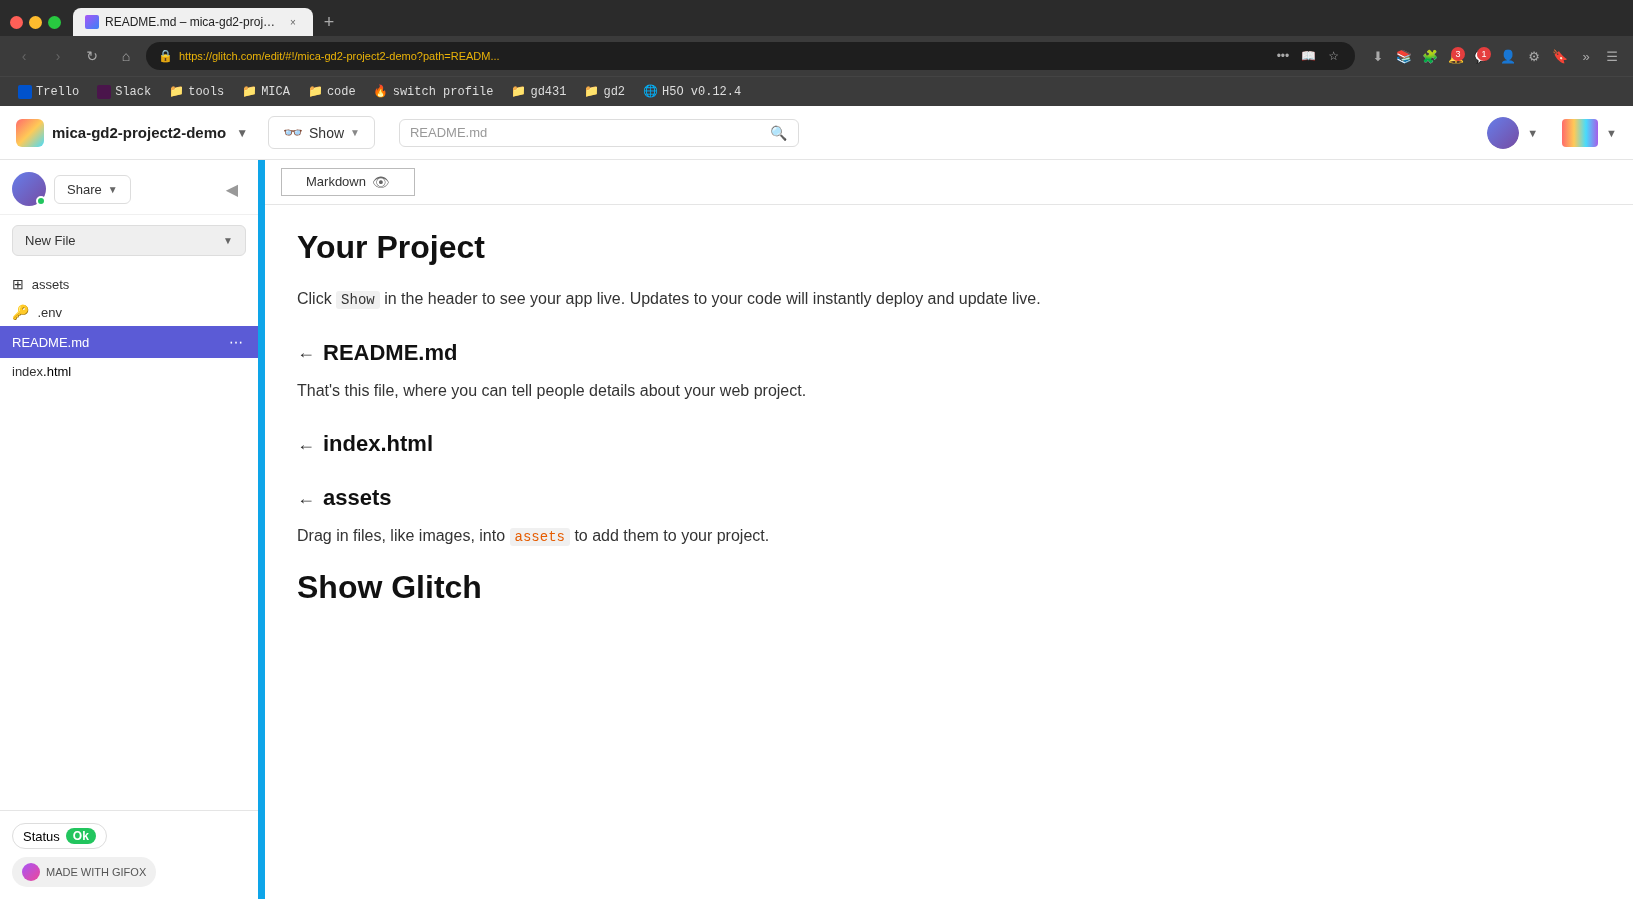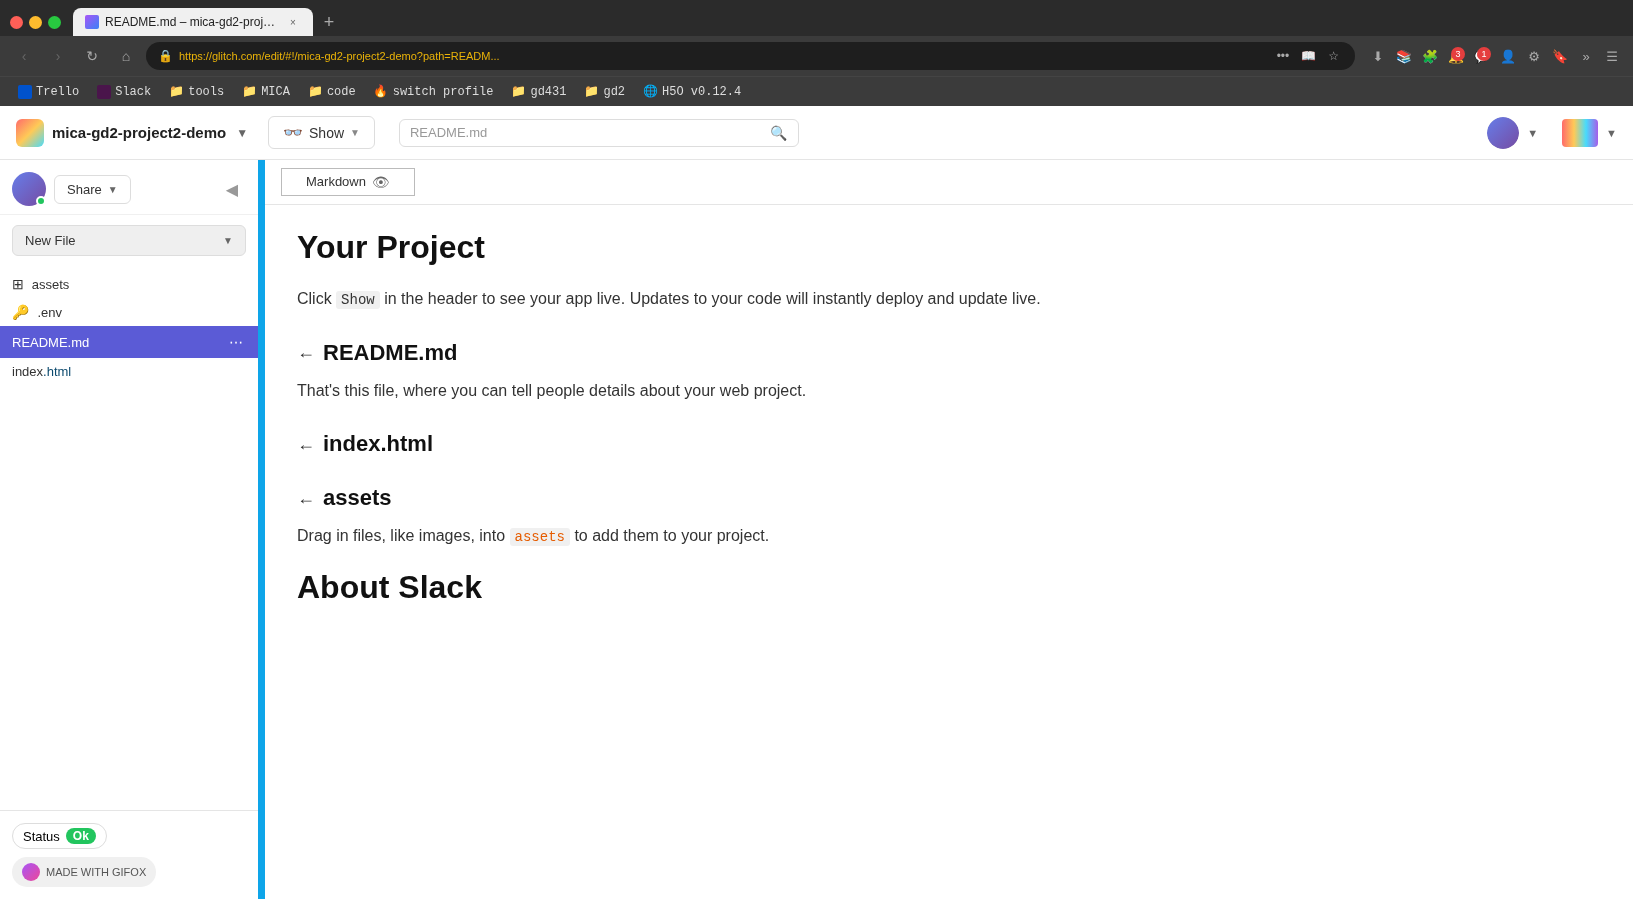--- a/index.html
+++ b/index.html
@@ -74,21 +74,21 @@
     .collapse-btn { margin-left: auto; width: 28px; height: 28px; display: flex; align-items: center; justify-content: center; color: #999; cursor: pointer; border-radius: 4px; }
 
     .new-file-btn { margin: 10px 12px; display: flex; align-items: center; gap: 6px; padding: 7px 12px; border: 1px solid #ddd; border-radius: 6px; cursor: pointer; font-size: 13px; color: #333; width: calc(100% - 24px); }
     .new-file-chevron { margin-left: auto; font-size: 10px; color: #666; }
 
     .file-list { flex: 1; overflow-y: auto; padding: 4px 0; }
     .file-item { display: flex; align-items: center; gap: 8px; padding: 6px 12px; cursor: pointer; font-size: 13px; color: #333; }
     .file-item.active { background: #5b5bd6; color: #fff; border-radius: 0; }
     .file-item-icon { font-size: 14px; flex-shrink: 0; }
     .file-item-name { flex: 1; }
-    .file-item-name .ext-html { color: #0c4a6e; }
+    .file-item-name .ext-html { color: #000000; }
     .file-item-name .ext-css { color: #3b82f6; }
     .file-more-btn { width: 20px; height: 20px; display: flex; align-items: center; justify-content: center; border-radius: 3px; font-size: 14px; }
     .file-item.active .file-more-btn { color: #fff; }
 
     .sidebar-bottom { padding: 12px; border-top: 1px solid #e5e5e5; }
     .status-badge { display: inline-flex; align-items: center; gap: 6px; padding: 4px 10px; border: 1px solid #ddd; border-radius: 20px; font-size: 13px; cursor: pointer; }
     .status-ok { background: #22c55e; color: #fff; padding: 1px 7px; border-radius: 10px; font-size: 12px; font-weight: 600; }
     .made-with-gifox { display: flex; align-items: center; gap: 6px; margin-top: 8px; padding: 6px 10px; background: #f0f0f0; border-radius: 20px; font-size: 11px; color: #555; cursor: pointer; width: fit-content; }
     .gifox-icon { width: 18px; height: 18px; background: linear-gradient(135deg, #a855f7, #ec4899); border-radius: 50%; }
 
@@ -312,17 +312,17 @@
         </h2>
 
         <h2 class="md-h2">
           <span class="md-h2-arrow">←</span>
           <span>assets</span>
         </h2>
         <p class="md-p">
           Drag in files, like images, into <span class="md-code">assets</span> to add them to your project.
         </p>
 
-        <h1 class="md-h1" style="margin-top:20px;">About Slack</h1>
+        <h1 class="md-h1" style="margin-top:20px;">Show Glitch</h1>
       </div>
     </div>
   </div>
 </div>
 
 </body></html>

